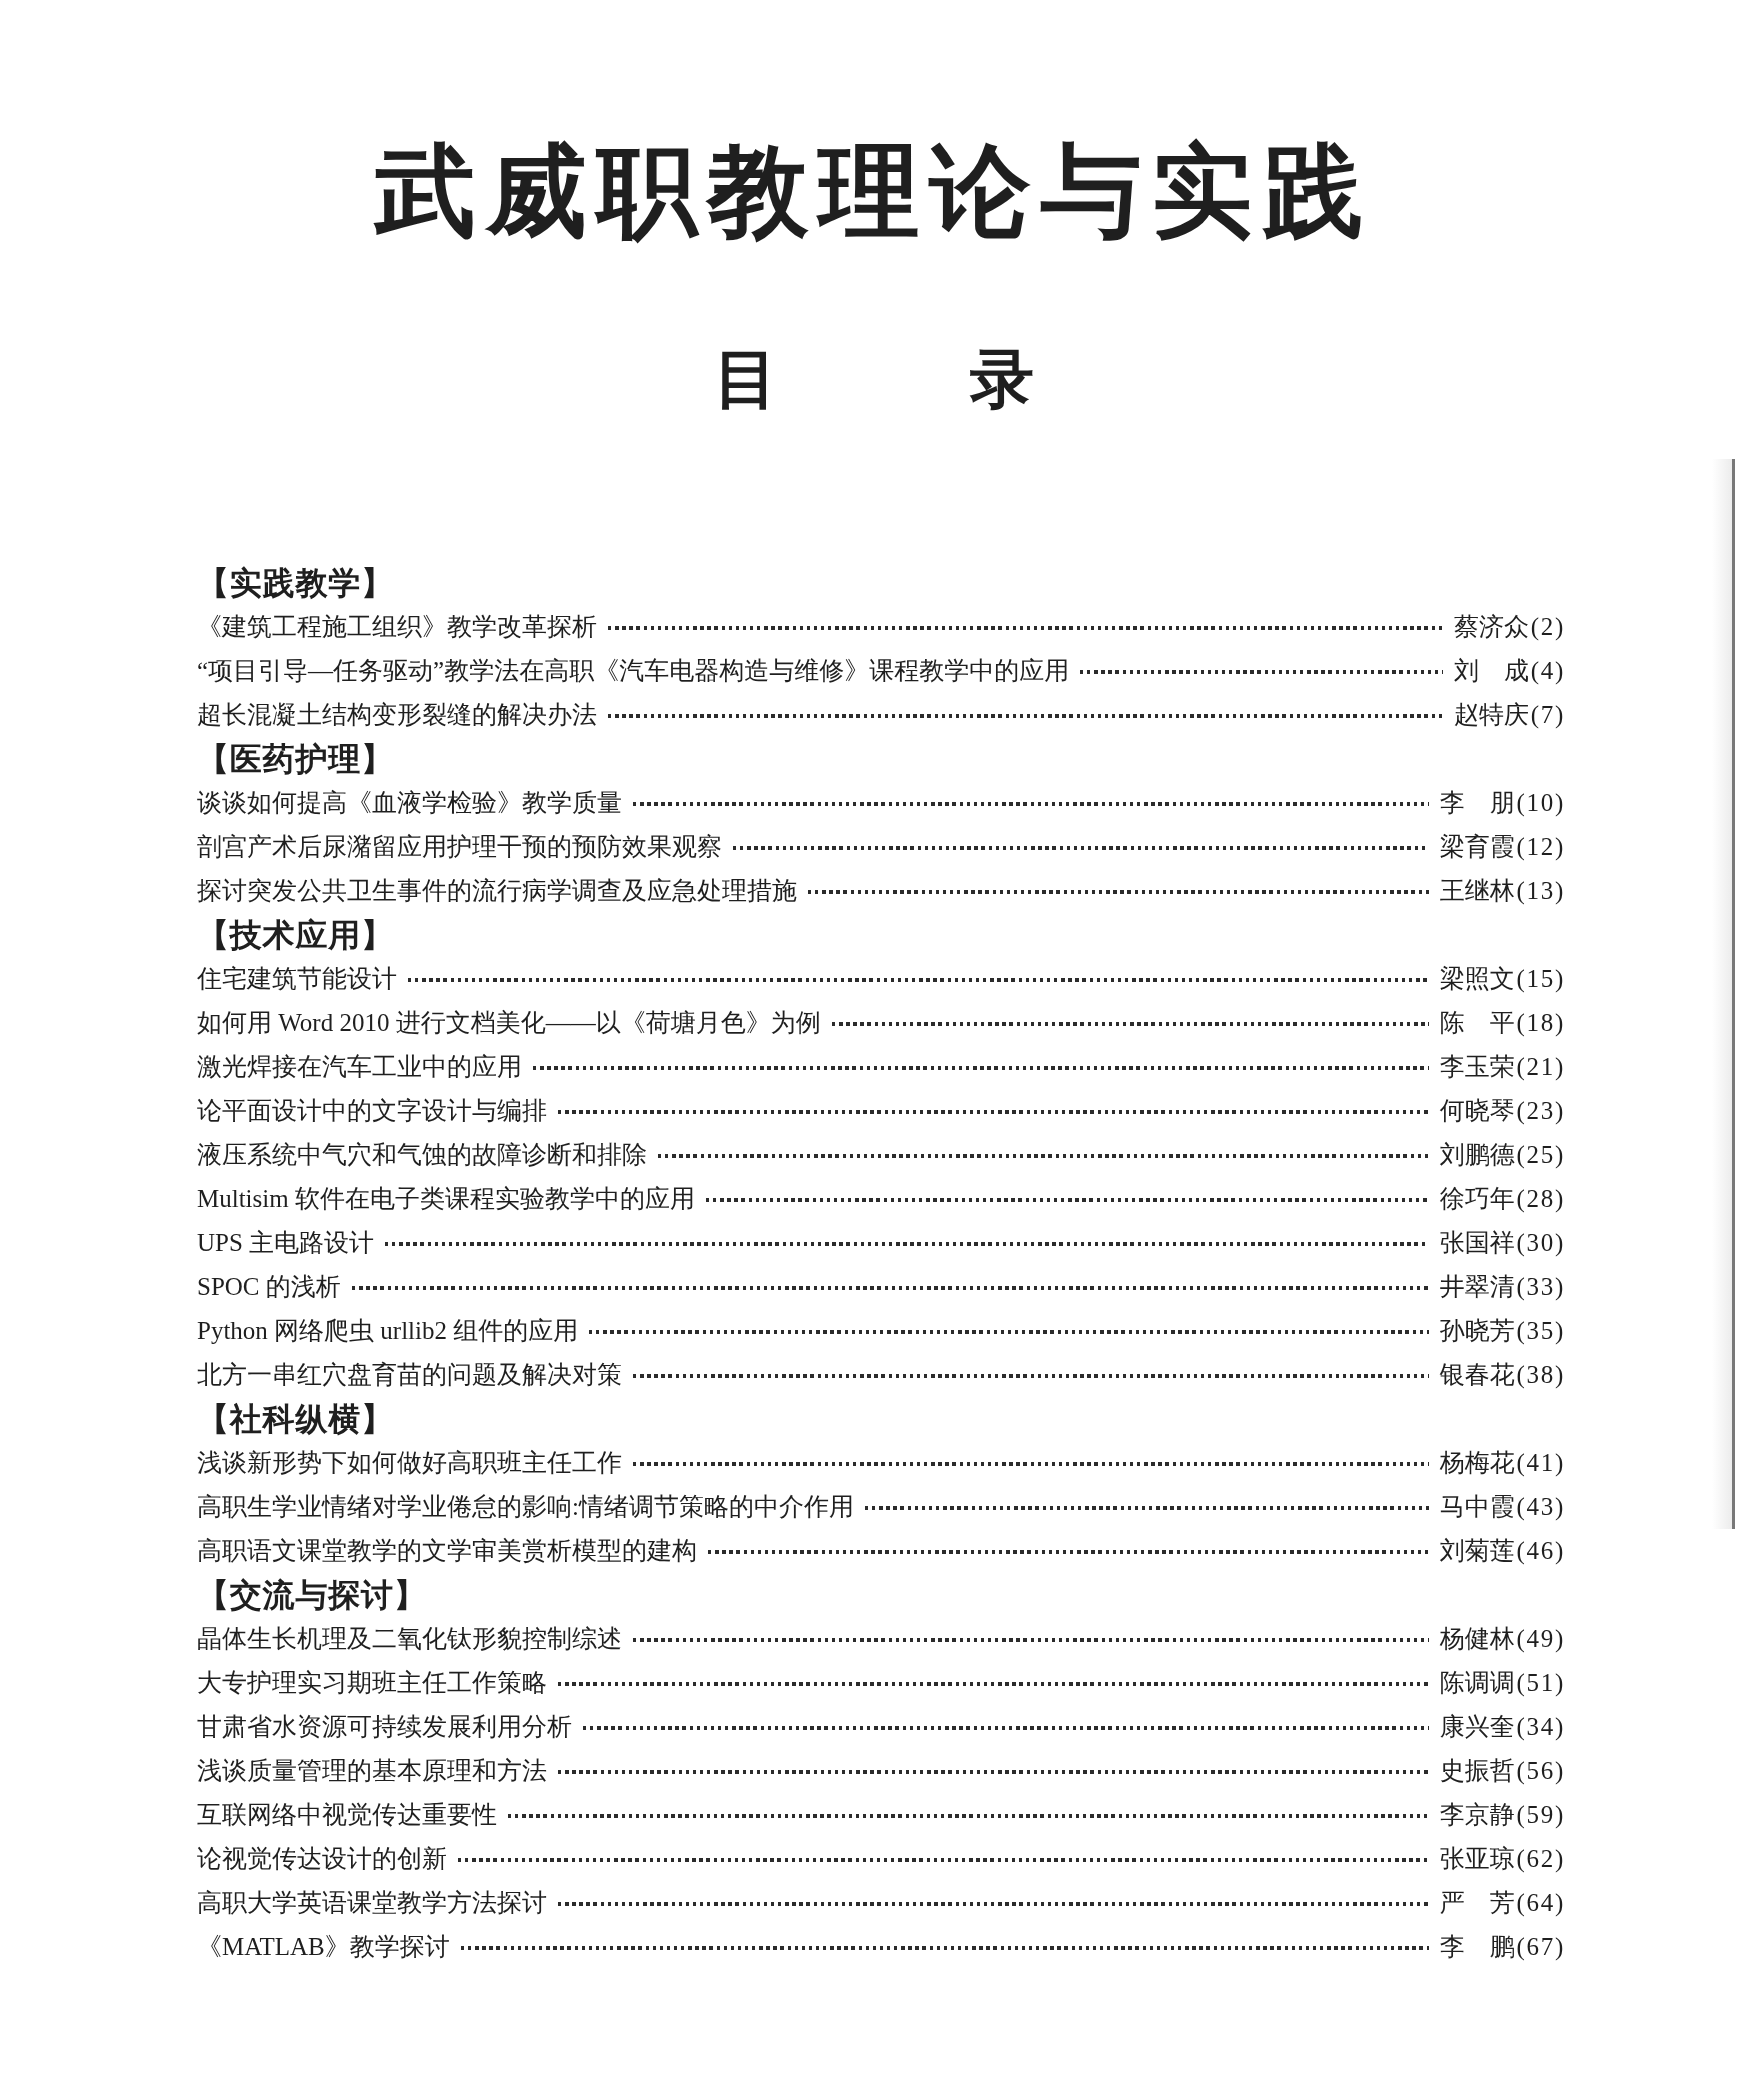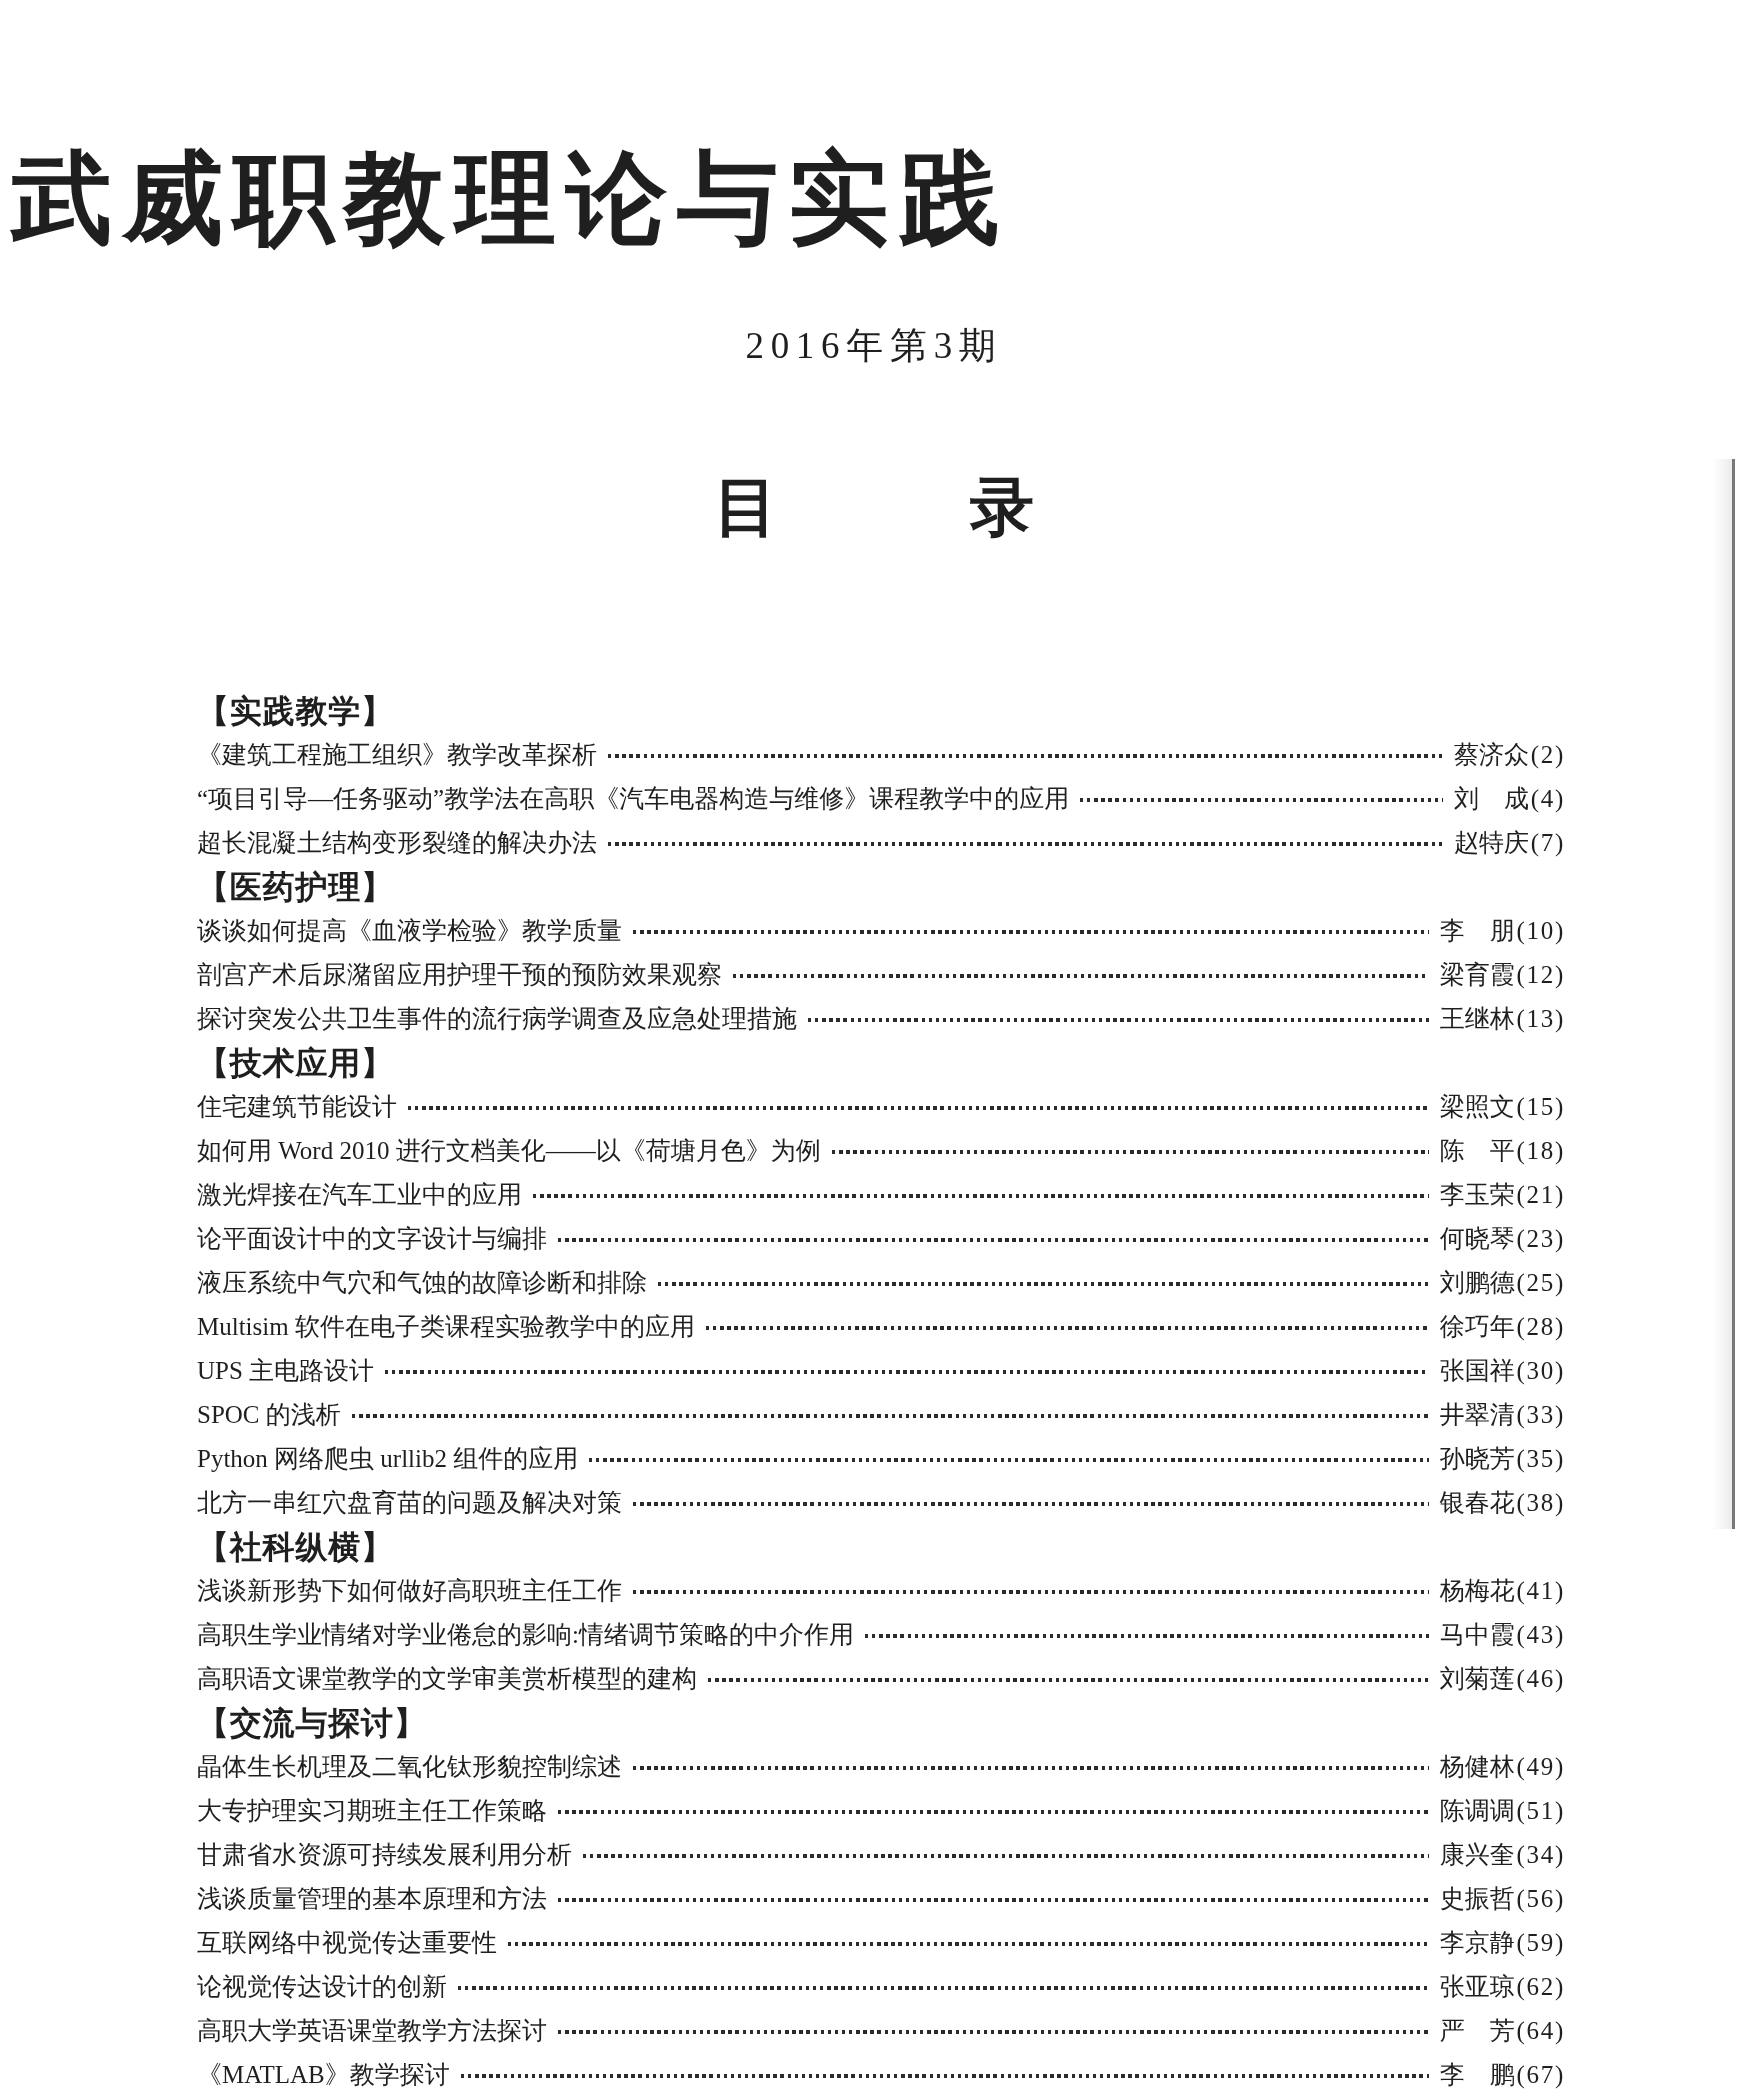--- a/index.html
+++ b/index.html
@@ -6,22 +6,23 @@
   .page{
     position:relative;
     width:1748px;height:2452px;
     margin:0 auto;
     background:#ffffff;
     color:#1f1f1f;
     font-family:"Liberation Serif","DejaVu Serif",serif;
     overflow:hidden;
   }
   .journal-title{
-    margin:11px;
+    margin:4px;
     padding-top:138px;
+    text-align:center;
     font-size:101px;
     font-weight:700;
     letter-spacing:10px;
     line-height:1.0;
     white-space:nowrap;
   }
   .issue{
     text-align:center;
     font-size:37px;
     margin-top:71px;
@@ -90,21 +91,20 @@
     left:1732px;top:459px;
     width:3.4px;height:1070px;
     background:#787878;
   }
 </style>
 </head>
 <body>
 
 <div class="page">
   <h1 class="journal-title">武威职教理论与实践</h1>
-  <div class="issue">2016年第3期</div>
   <div class="toc-heading">目　　　录</div>
 
   <div class="toc" id="toc-list">
       <div class="section-header">【实践教学】</div>
       <div class="toc-row">
         <span class="row-title">《建筑工程施工组织》教学改革探析</span>
         <span class="dots"></span>
         <span class="row-author"><span class="row-name">蔡济众</span><span class="row-page">(2)</span></span>
       </div>
       <div class="toc-row">

